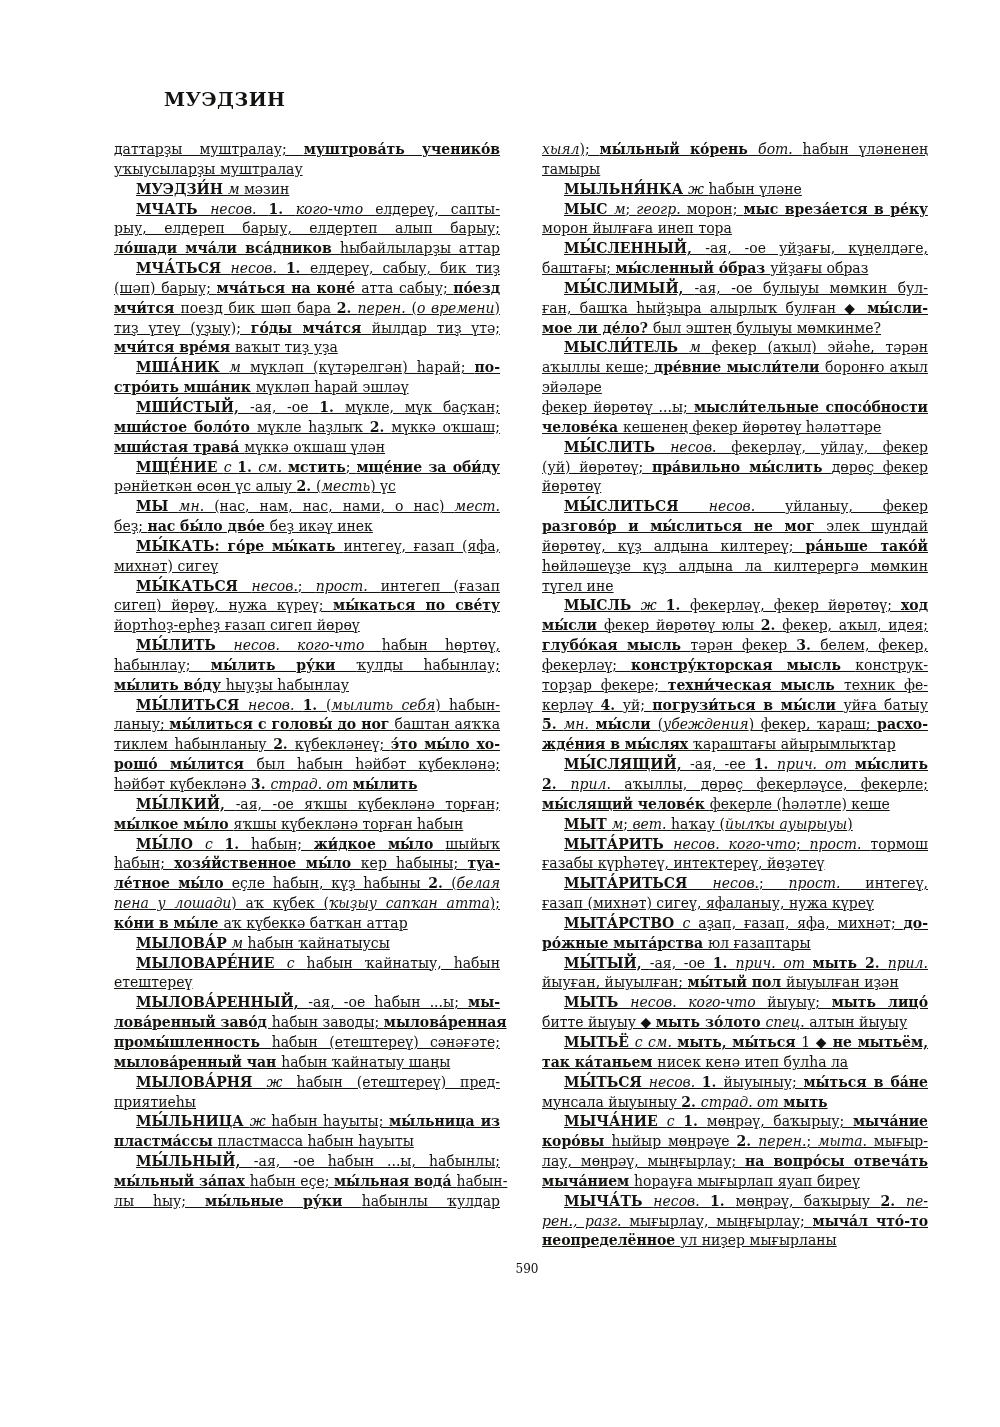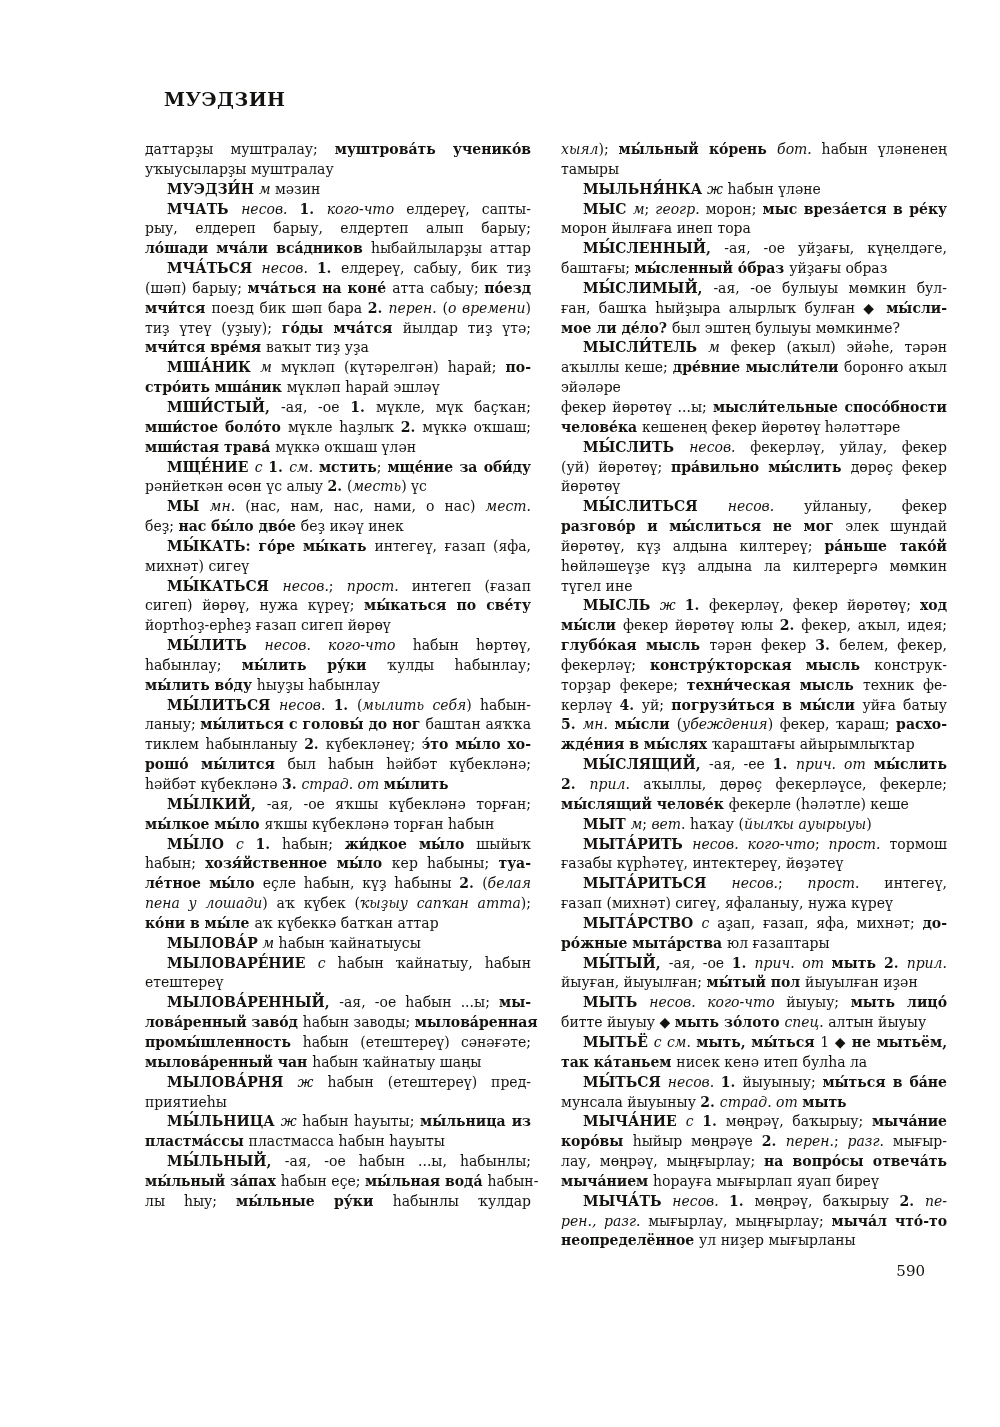--- a/index.html
+++ b/index.html
@@ -10,39 +10,39 @@
     color:#151310;
     overflow:hidden;
     position:relative;
   }
   .page{position:absolute;inset:0;background:#fff;}
   .running-head{
     position:absolute;left:140px;top:88px;
     font-size:19px;font-weight:bold;letter-spacing:0.5px;margin-left:24px;
   }
   .columns{
-    position:absolute;left:145px;top:140px;
-    display:flex;gap:30px;
+    position:absolute;left:114px;top:140px;
+    display:flex;gap:42px;text-decoration:underline;
   }
   .col{width:386px;}
   .line{
     font-size:14px;
     line-height:19.85px;
     white-space:nowrap;
     text-align:justify;
     text-align-last:left;
   }
   .line.jst{text-align-last:justify;}
   .line.ind{text-indent:22px;}
   .b{font-weight:bold;}
   .i{font-style:italic;}
   .n{font-style:normal;font-weight:normal;}
   .page-number{
     position:absolute;left:129px;top:1262px;width:796px;
-    text-align:right;font-size:15px;
+    text-align:center;font-size:12px;
   }
 </style>
 </head>
 <body>
 
 <div class="page">
   <div class="running-head">МУЭДЗИН</div>
 
   <div class="columns">
     <div class="col">
@@ -145,21 +145,21 @@
         <div class="line"><span class="b">ро́жные мыта́рства </span><span class="n">юл ғазаптары</span></div>
         <div class="line ind jst"><span class="b">МЫ́ТЫЙ, </span><span class="n">-ая, -ое </span><span class="b">1. </span><span class="i">прич. от </span><span class="b">мыть 2. </span><span class="i">прил.</span></div>
         <div class="line"><span class="n">йыуған, йыуылған; </span><span class="b">мы́тый пол </span><span class="n">йыуылған иҙән</span></div>
         <div class="line ind jst"><span class="b">МЫТЬ </span><span class="i">несов. кого-что </span><span class="n">йыуыу; </span><span class="b">мыть лицо́</span></div>
         <div class="line"><span class="n">битте йыуыу ◆ </span><span class="b">мыть зо́лото </span><span class="i">спец. </span><span class="n">алтын йыуыу</span></div>
         <div class="line ind jst"><span class="b">МЫТЬЁ </span><span class="i">с см. </span><span class="b">мыть, мы́ться </span><span class="n">1 ◆ </span><span class="b">не мытьём,</span></div>
         <div class="line"><span class="b">так ка́таньем </span><span class="n">нисек кенә итеп булһа ла</span></div>
         <div class="line ind jst"><span class="b">МЫ́ТЬСЯ </span><span class="i">несов. </span><span class="b">1. </span><span class="n">йыуыныу; </span><span class="b">мы́ться в ба́не</span></div>
         <div class="line"><span class="n">мунсала йыуыныу </span><span class="b">2. </span><span class="i">страд. от </span><span class="b">мыть</span></div>
         <div class="line ind jst"><span class="b">МЫЧА́НИЕ </span><span class="i">с </span><span class="b">1. </span><span class="n">мөңрәү, баҡырыу; </span><span class="b">мыча́ние</span></div>
-        <div class="line jst"><span class="b">коро́вы </span><span class="n">һыйыр мөңрәүе </span><span class="b">2. </span><span class="i">перен.</span><span class="n">; </span><span class="i">разг. </span><span class="n">мығыр-</span></div>
+        <div class="line jst"><span class="b">коро́вы </span><span class="n">һыйыр мөңрәүе </span><span class="b">2. </span><span class="i">перен.</span><span class="n">; </span><span class="i">мыта. </span><span class="n">мығыр-</span></div>
         <div class="line jst"><span class="n">лау, мөңрәү, мыңғырлау; </span><span class="b">на вопро́сы отвеча́ть</span></div>
         <div class="line"><span class="b">мыча́нием </span><span class="n">һорауға мығырлап яуап биреү</span></div>
         <div class="line ind jst"><span class="b">МЫЧА́ТЬ </span><span class="i">несов. </span><span class="b">1. </span><span class="n">мөңрәү, баҡырыу </span><span class="b">2. </span><span class="i">пе-</span></div>
         <div class="line jst"><span class="i">рен., разг. </span><span class="n">мығырлау, мыңғырлау; </span><span class="b">мыча́л что́-то</span></div>
         <div class="line"><span class="b">неопределённое </span><span class="n">ул ниҙер мығырланы</span></div>
       </div>
   </div>
 
   <div class="page-number">590</div>
 </div>

